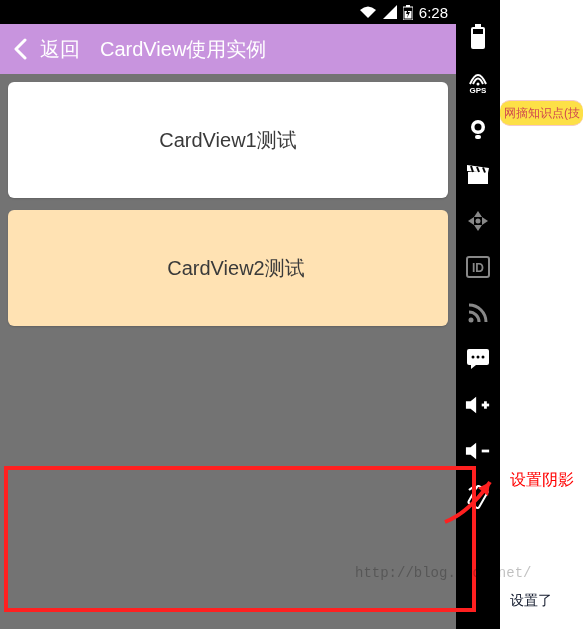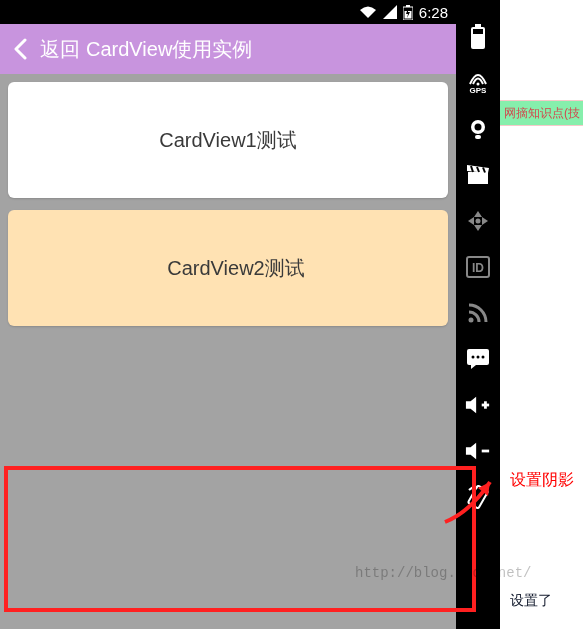--- a/index.html
+++ b/index.html
@@ -58,29 +58,30 @@
     width: 83px;
     height: 629px;
     background: #fff;
   }
   .right-band {
     position: absolute;
     left: 0;
     top: 100px;
     right: 0;
     height: 24px;
-    background: #86efac;
+    background: #fde047;
     border-top: 1px solid #f5caca;
     border-bottom: 1px solid #f5caca;
     color: #d0494f;
     font-size: 12px;
     line-height: 24px;
     padding-left: 4px;
     white-space: nowrap;
     overflow: hidden;
+    border-radius: 10px;
   }
   .right-label {
     position: absolute;
     left: 10px;
     top: 470px;
     color: #ff0000;
     font-size: 16px;
     white-space: nowrap;
   }
   .right-small {
@@ -141,21 +142,21 @@
   .app-header .title {
     flex: 1;
   }
   
   .content {
     position: absolute;
     left: 0;
     top: 74px;
     width: 456px;
     bottom: 0;
-    background: #a3a3a3;
+    background: #737373;
     padding: 8px;
     box-sizing: border-box;
     display: flex;
     flex-direction: column;
     gap: 12px;
   }
   .card {
     border-radius: 6px;
     box-shadow: 0 1px 2px rgba(0,0,0,0.15);
     height: 116px;
@@ -217,21 +218,21 @@
       </span>
       <span>6:28</span>
     </div>
 
     <div class="app-header">
       <div class="back">
         <svg width="14" height="22" viewBox="0 0 14 22">
           <polyline points="12,2 3,11 12,20" fill="none" stroke="#fff" stroke-width="3" stroke-linecap="round" stroke-linejoin="round"></polyline>
         </svg>
       </div>
-      <span style="margin-right:6px;">返回</span>
+      <span style="margin-right:20px;">返回</span>
       <span class="title">CardView使用实例</span>
     </div>
 
     <div class="content">
       <div class="card c1">
         <span>CardView1测试</span>
       </div>
       <div class="card c2">
         <span>CardView2测试</span>
       </div>

